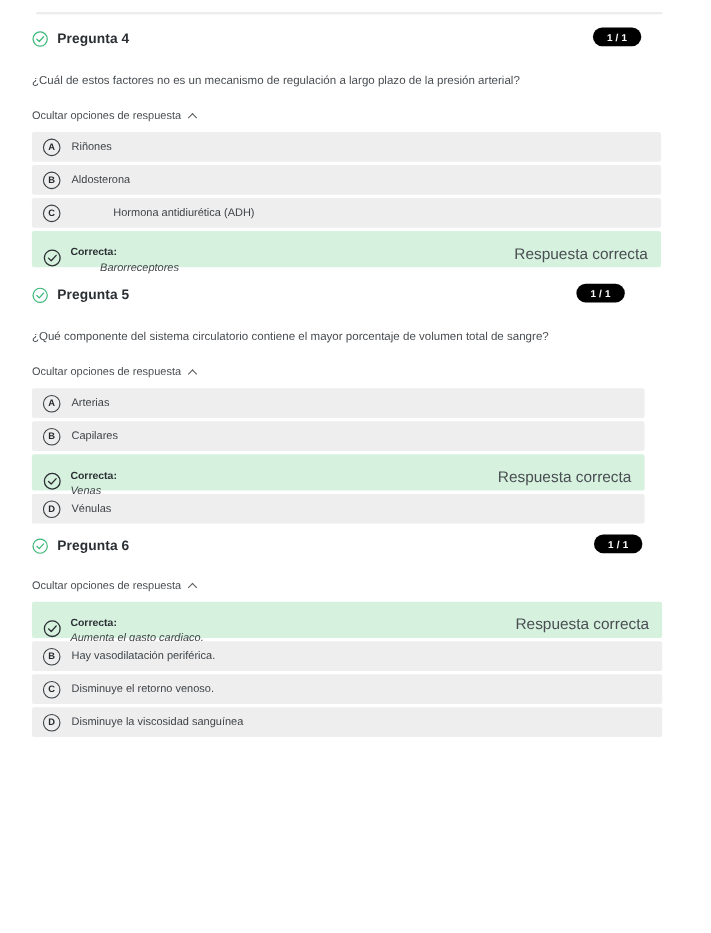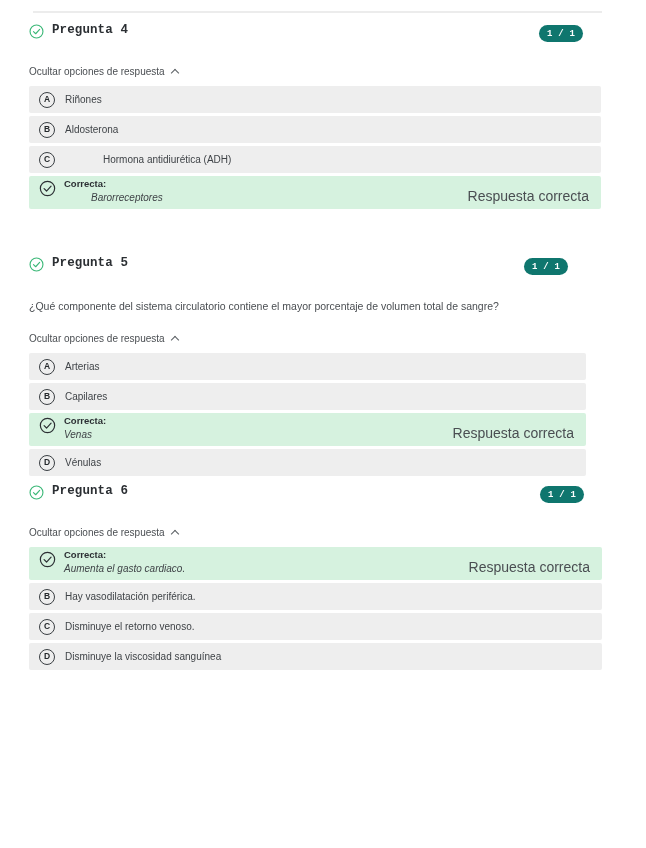--- a/index.html
+++ b/index.html
@@ -33,24 +33,23 @@
   }
 
   .question-block {
     position: absolute;
     left: 0;
   }
 
   
   .q-header {
     display: flex;
-    align-items: flex-start;
+    align-items: center;
     position: relative;
     height: 22px;
-    font-family: Liberation Mono, monospace;
   }
   .check-circle-icon {
     width: 15px;
     height: 15px;
     flex: 0 0 15px;
     margin-right: 8px;
     display: block;
   }
   .q-title {
     font-size: 12.5px;
@@ -59,21 +58,21 @@
     letter-spacing: 0.1px;
     line-height: 1;
     white-space: nowrap;
   }
   .score-pill {
     position: absolute;
     top: 1px;
     height: 17px;
     min-width: 44px;
     border-radius: 9px;
-    background: #0f766e;
+    background: #000000;
     color: #ffffff;
     font-size: 9px;
     font-weight: bold;
     display: flex;
     align-items: center;
     justify-content: center;
     letter-spacing: 0.2px;
   }
 
   
@@ -124,21 +123,21 @@
     margin-bottom: 3px;
     display: flex;
     align-items: center;
     padding-left: 10px;
     cursor: pointer;
   }
   .option-row.correct {
     background: #d6f2df;
     height: 33px;
     align-items: flex-start;
-    padding-top: 0;
+    padding-top: 12px;
   }
 
   .letter-badge {
     width: 16px;
     height: 16px;
     flex: 0 0 16px;
     border: 1.2px solid #3a3f43;
     border-radius: 50%;
     font-size: 8.5px;
     font-weight: bold;
@@ -211,20 +210,21 @@
   <div class="question-block" style="left:29px; top:24px; width:572px;">
     <div class="q-header">
       <svg class="check-circle-icon" viewBox="0 0 20 20">
         <circle cx="10" cy="10" r="8.6" fill="none" stroke="#3cb878" stroke-width="1.5"></circle>
         <path d="M6 10.2 L8.9 13 L14.2 7.2" fill="none" stroke="#3cb878" stroke-width="1.5" stroke-linecap="round" stroke-linejoin="round"></path>
       </svg>
       <span class="q-title">Pregunta 4</span>
       <span class="score-pill" style="left:510px;">1 / 1</span>
     </div>
 
+    <div class="q-prompt" style="margin-top:20px;">¿Cuál de estos factores no es un mecanismo de regulación a largo plazo de la presión arterial?</div>
 
     <div class="q-toggle" style="margin-top:20px;">
       <span>Ocultar opciones de respuesta</span>
       <span class="chevron-up-icon"></span>
     </div>
 
     <div class="options" style="margin-top:9px;">
       <div class="option-row">
         <span class="letter-badge">A</span>
         <span class="option-text">Riñones</span>

